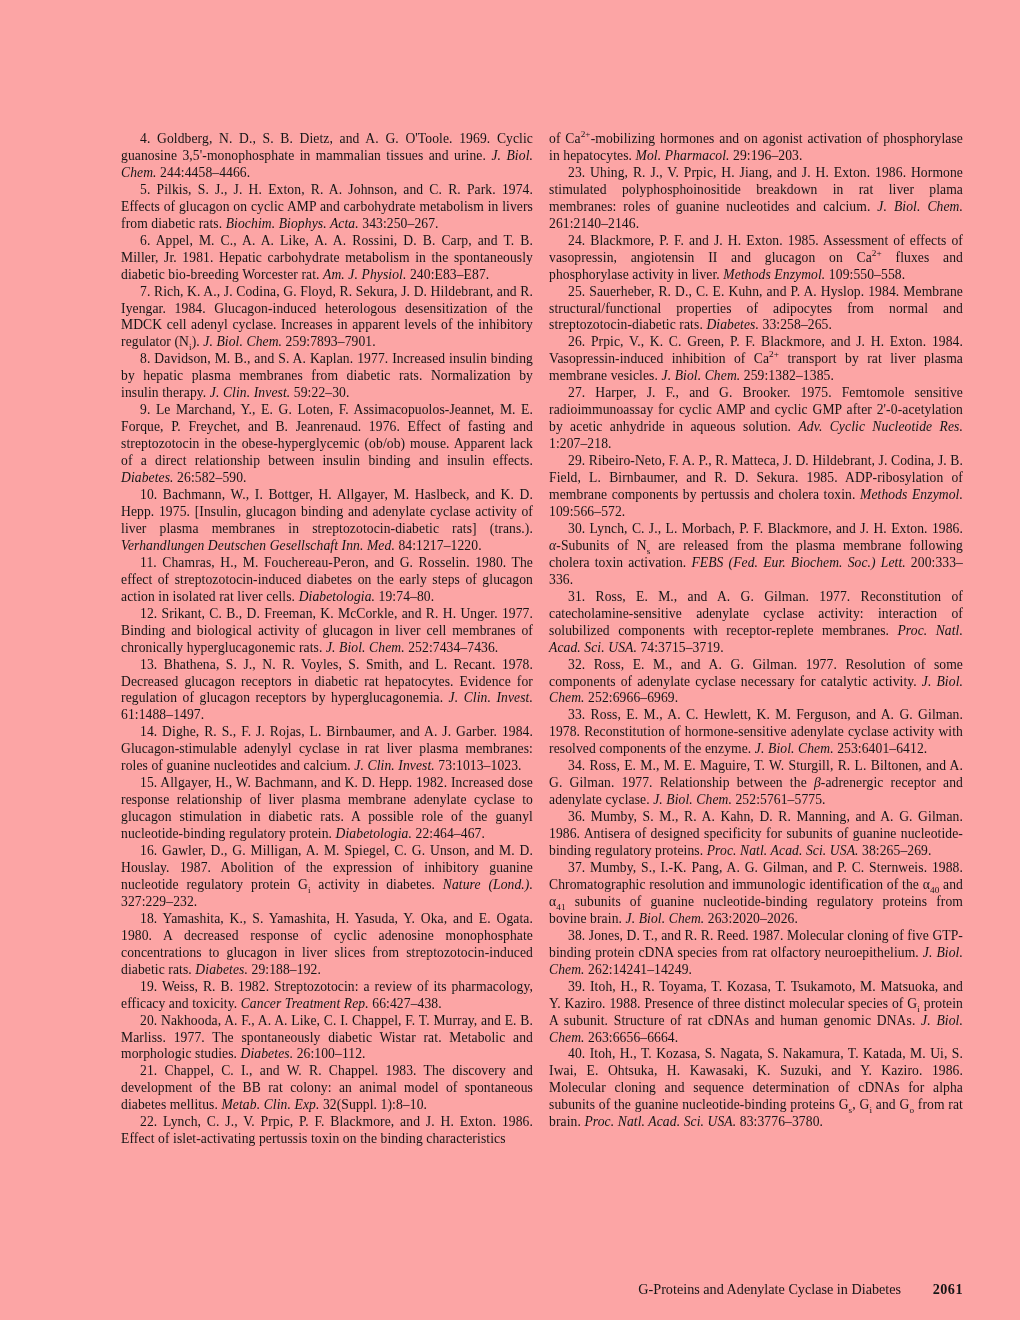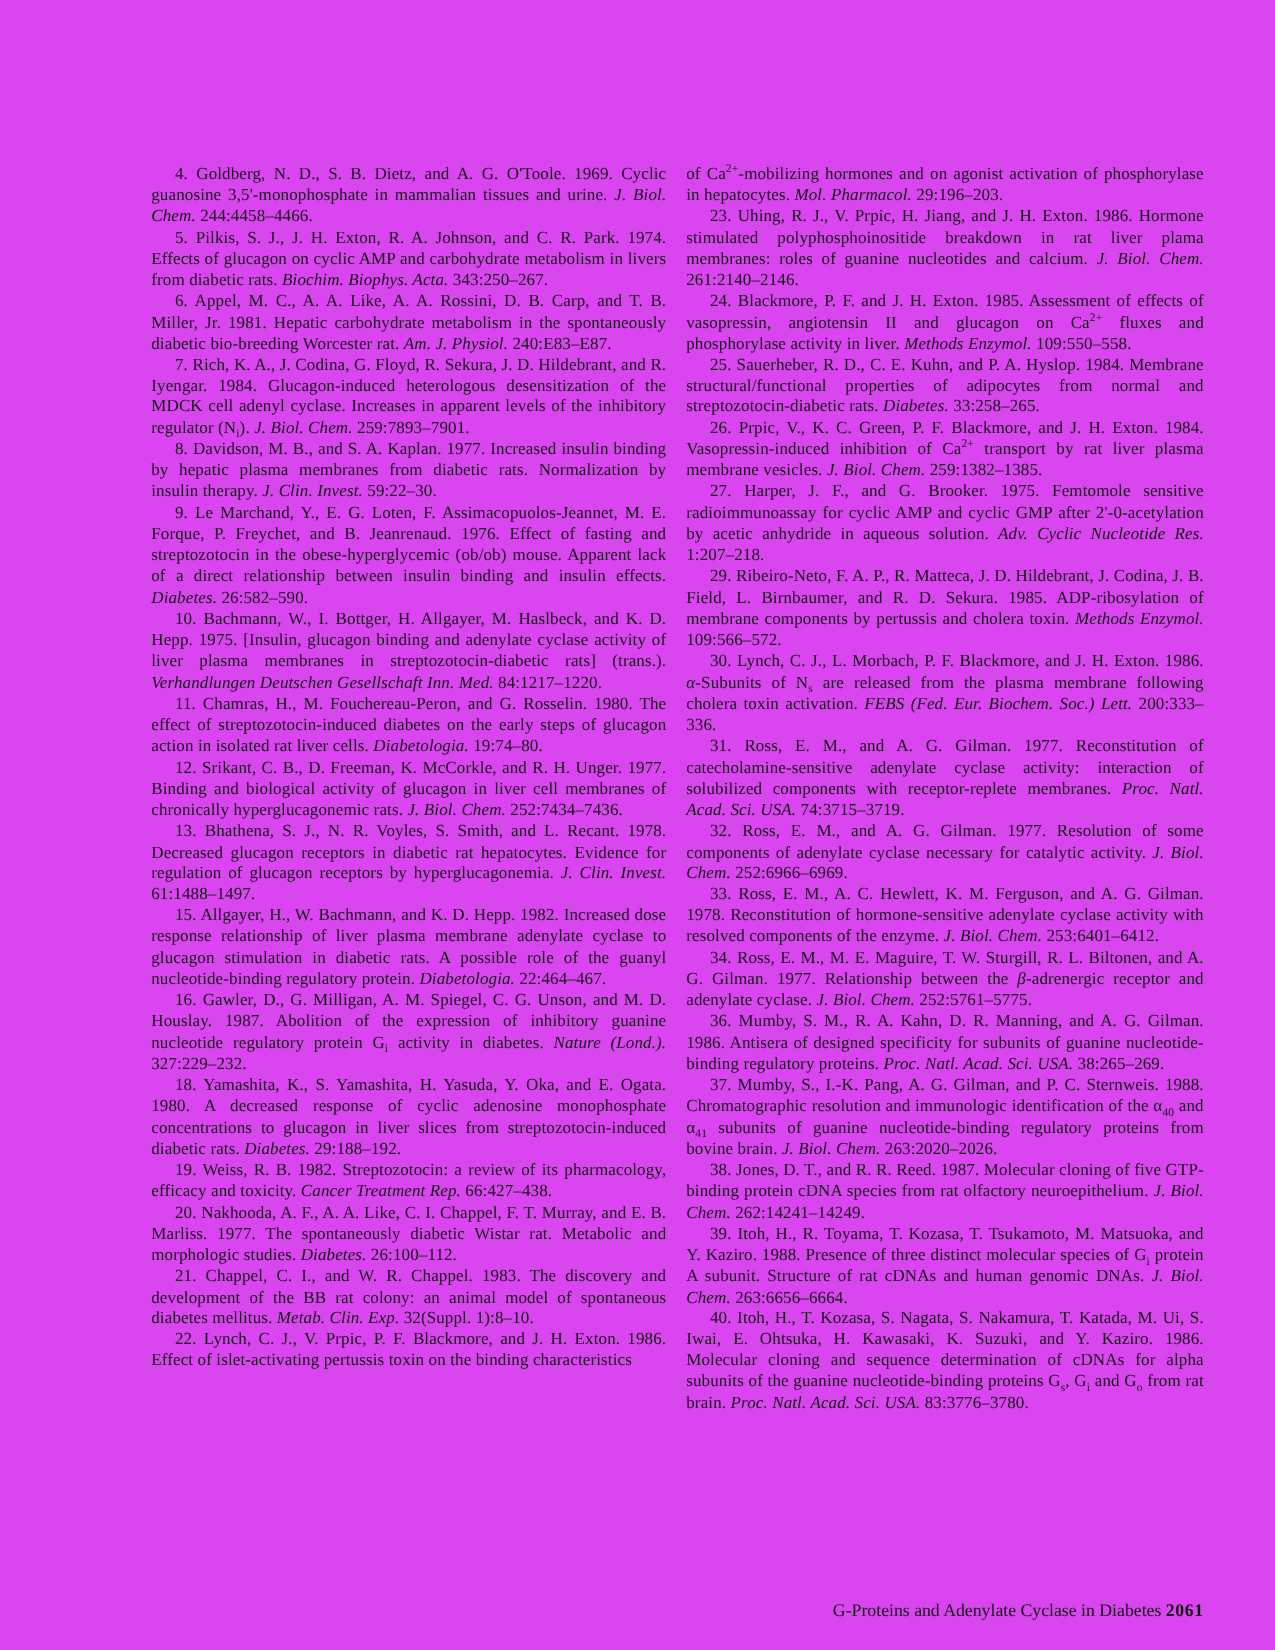--- a/index.html
+++ b/index.html
@@ -4,21 +4,21 @@
 <style>
   html, body {
     margin: 0;
     padding: 0;
     background: #e8e8e8;
   }
   .page {
     position: relative;
     width: 1020px;
     height: 1320px;
-    background: #d946ef;
+    background: #fca5a5;
     font-family: "Liberation Serif", serif;
     color: #151515;
     overflow: hidden;
   }
   .col {
     position: absolute;
     top: 131px;
     font-size: 13.6px;
     line-height: 16.95px;
     text-align: justify;
@@ -43,38 +43,40 @@
     width: 414px;
     top: 1281px;
     text-align: right;
     font-size: 14.2px;
     white-space: nowrap;
   }
   .running-title {
   }
   .page-number {
     font-weight: bold;
+    margin-left: 28px;
     letter-spacing: 0.5px;
   }
 </style>
 </head>
 <body>
 
 <div class="page">
   <div class="col col-left">
       <p class="ref"><span>4. Goldberg, N. D., S. B. Dietz, and A. G. O'Toole. 1969. Cyclic guanosine 3,5'-monophosphate in mammalian tissues and urine. </span><em>J. Biol. Chem.</em><span> 244:4458–4466.</span></p>
       <p class="ref"><span>5. Pilkis, S. J., J. H. Exton, R. A. Johnson, and C. R. Park. 1974. Effects of glucagon on cyclic AMP and carbohydrate metabolism in livers from diabetic rats. </span><em>Biochim. Biophys. Acta.</em><span> 343:250–267.</span></p>
       <p class="ref"><span>6. Appel, M. C., A. A. Like, A. A. Rossini, D. B. Carp, and T. B. Miller, Jr. 1981. Hepatic carbohydrate metabolism in the spontaneously diabetic bio-breeding Worcester rat. </span><em>Am. J. Physiol.</em><span> 240:E83–E87.</span></p>
       <p class="ref"><span>7. Rich, K. A., J. Codina, G. Floyd, R. Sekura, J. D. Hildebrant, and R. Iyengar. 1984. Glucagon-induced heterologous desensitization of the MDCK cell adenyl cyclase. Increases in apparent levels of the inhibitory regulator (N</span><sub>i</sub><span>). </span><em>J. Biol. Chem.</em><span> 259:7893–7901.</span></p>
       <p class="ref"><span>8. Davidson, M. B., and S. A. Kaplan. 1977. Increased insulin binding by hepatic plasma membranes from diabetic rats. Normalization by insulin therapy. </span><em>J. Clin. Invest.</em><span> 59:22–30.</span></p>
       <p class="ref"><span>9. Le Marchand, Y., E. G. Loten, F. Assimacopuolos-Jeannet, M. E. Forque, P. Freychet, and B. Jeanrenaud. 1976. Effect of fasting and streptozotocin in the obese-hyperglycemic (ob/ob) mouse. Apparent lack of a direct relationship between insulin binding and insulin effects. </span><em>Diabetes.</em><span> 26:582–590.</span></p>
       <p class="ref"><span>10. Bachmann, W., I. Bottger, H. Allgayer, M. Haslbeck, and K. D. Hepp. 1975. [Insulin, glucagon binding and adenylate cyclase activity of liver plasma membranes in streptozotocin-diabetic rats] (trans.). </span><em>Verhandlungen Deutschen Gesellschaft Inn. Med.</em><span> 84:1217–1220.</span></p>
       <p class="ref"><span>11. Chamras, H., M. Fouchereau-Peron, and G. Rosselin. 1980. The effect of streptozotocin-induced diabetes on the early steps of glucagon action in isolated rat liver cells. </span><em>Diabetologia.</em><span> 19:74–80.</span></p>
       <p class="ref"><span>12. Srikant, C. B., D. Freeman, K. McCorkle, and R. H. Unger. 1977. Binding and biological activity of glucagon in liver cell membranes of chronically hyperglucagonemic rats. </span><em>J. Biol. Chem.</em><span> 252:7434–7436.</span></p>
       <p class="ref"><span>13. Bhathena, S. J., N. R. Voyles, S. Smith, and L. Recant. 1978. Decreased glucagon receptors in diabetic rat hepatocytes. Evidence for regulation of glucagon receptors by hyperglucagonemia. </span><em>J. Clin. Invest.</em><span> 61:1488–1497.</span></p>
+      <p class="ref"><span>14. Dighe, R. S., F. J. Rojas, L. Birnbaumer, and A. J. Garber. 1984. Glucagon-stimulable adenylyl cyclase in rat liver plasma membranes: roles of guanine nucleotides and calcium. </span><em>J. Clin. Invest.</em><span> 73:1013–1023.</span></p>
       <p class="ref"><span>15. Allgayer, H., W. Bachmann, and K. D. Hepp. 1982. Increased dose response relationship of liver plasma membrane adenylate cyclase to glucagon stimulation in diabetic rats. A possible role of the guanyl nucleotide-binding regulatory protein. </span><em>Diabetologia.</em><span> 22:464–467.</span></p>
       <p class="ref"><span>16. Gawler, D., G. Milligan, A. M. Spiegel, C. G. Unson, and M. D. Houslay. 1987. Abolition of the expression of inhibitory guanine nucleotide regulatory protein G</span><sub>i</sub><span> activity in diabetes. </span><em>Nature (Lond.).</em><span> 327:229–232.</span></p>
       <p class="ref"><span>18. Yamashita, K., S. Yamashita, H. Yasuda, Y. Oka, and E. Ogata. 1980. A decreased response of cyclic adenosine monophosphate concentrations to glucagon in liver slices from streptozotocin-induced diabetic rats. </span><em>Diabetes.</em><span> 29:188–192.</span></p>
       <p class="ref"><span>19. Weiss, R. B. 1982. Streptozotocin: a review of its pharmacology, efficacy and toxicity. </span><em>Cancer Treatment Rep.</em><span> 66:427–438.</span></p>
       <p class="ref"><span>20. Nakhooda, A. F., A. A. Like, C. I. Chappel, F. T. Murray, and E. B. Marliss. 1977. The spontaneously diabetic Wistar rat. Metabolic and morphologic studies. </span><em>Diabetes.</em><span> 26:100–112.</span></p>
       <p class="ref"><span>21. Chappel, C. I., and W. R. Chappel. 1983. The discovery and development of the BB rat colony: an animal model of spontaneous diabetes mellitus. </span><em>Metab. Clin. Exp.</em><span> 32(Suppl. 1):8–10.</span></p>
       <p class="ref"><span>22. Lynch, C. J., V. Prpic, P. F. Blackmore, and J. H. Exton. 1986. Effect of islet-activating pertussis toxin on the binding characteristics</span></p>
     </div>
   <div class="col col-right">
       <p class="ref no-indent"><span>of Ca</span><sup>2+</sup><span>-mobilizing hormones and on agonist activation of phosphorylase in hepatocytes. </span><em>Mol. Pharmacol.</em><span> 29:196–203.</span></p>

